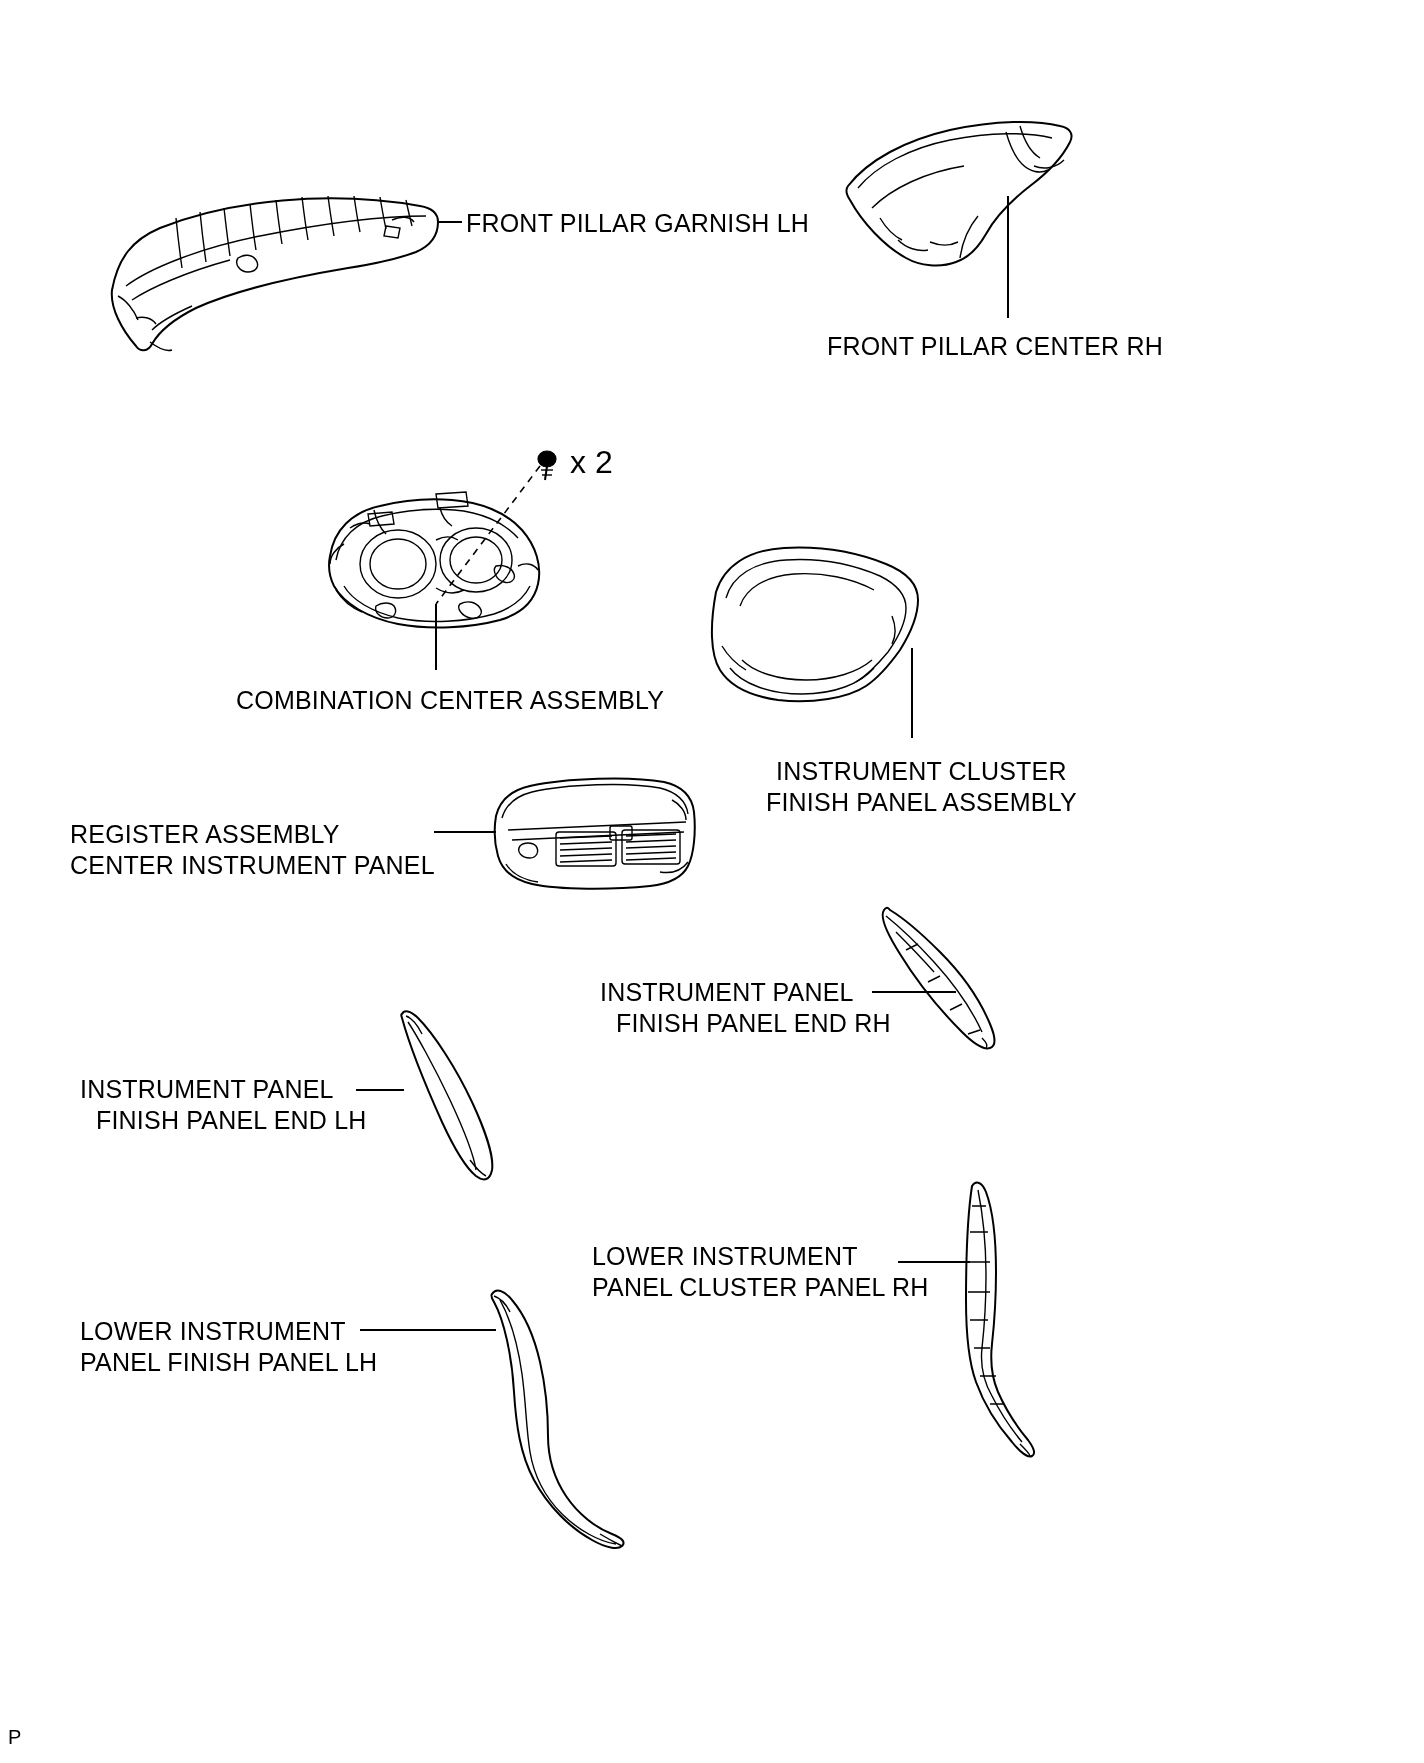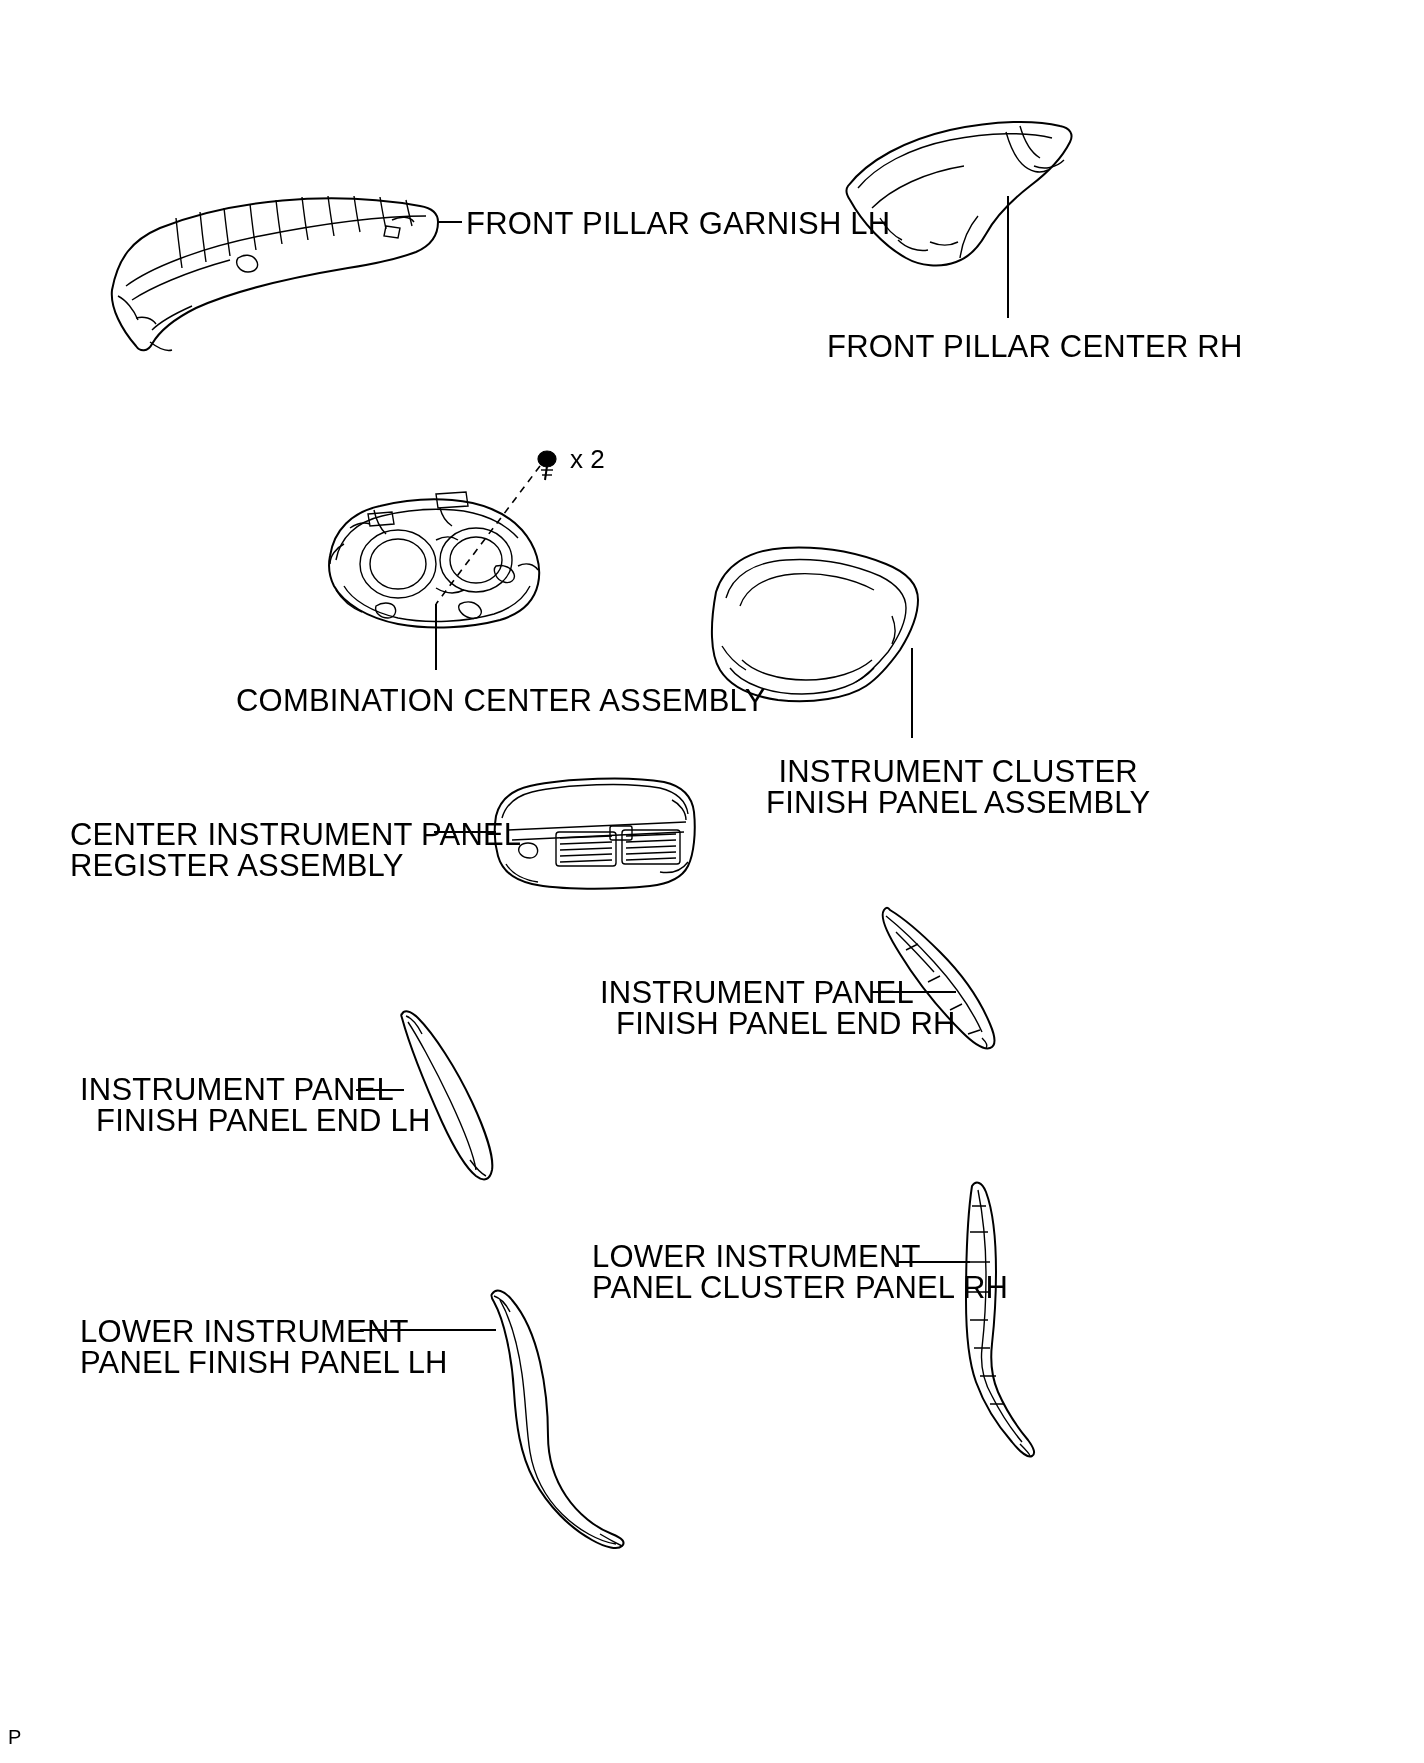--- a/index.html
+++ b/index.html
@@ -18,30 +18,30 @@
   #diagram {
     position: absolute;
     left: 0;
     top: 0;
     width: 1424px;
     height: 1763px;
   }
   .label {
     position: absolute;
     font-family: "Liberation Sans", sans-serif;
-    font-size: 31px;
+    font-size: 25px;
     line-height: 31px;
     color: #000000;
     white-space: pre;
     letter-spacing: 0.2px;
   }
   .qty {
     position: absolute;
     font-family: "Liberation Sans", sans-serif;
-    font-size: 26px;
+    font-size: 32px;
     color: #000000;
     white-space: pre;
   }
   .corner-mark {
     position: absolute;
     font-family: "Liberation Sans", sans-serif;
     font-size: 20px;
     color: #000000;
   }
   svg.art { position: absolute; left: 0; top: 0; overflow: visible; }
@@ -227,22 +227,22 @@
   <div class="qty" style="left:570px; top:444px;">x 2</div>
 
   <div class="label" style="left:236px; top:685px;">COMBINATION CENTER ASSEMBLY</div>
 
   <div style="position:absolute; left:766px; top:756px;">
     <div class="label" style="position:relative; left:0; top:0;text-align:center;">INSTRUMENT CLUSTER</div>
     <div class="label" style="position:relative; left:0; top:0;">FINISH PANEL ASSEMBLY</div>
   </div>
 
   <div style="position:absolute; left:70px; top:819px;">
+    <div class="label" style="position:relative; left:0; top:0;">REGISTER ASSEMBLY</div>
     <div class="label" style="position:relative; left:0; top:0;">CENTER INSTRUMENT PANEL</div>
-    <div class="label" style="position:relative; left:0; top:0;">REGISTER ASSEMBLY</div>
   </div>
 
   <div style="position:absolute; left:600px; top:977px;">
     <div class="label" style="position:relative; left:0; top:0;">INSTRUMENT PANEL</div>
     <div class="label" style="position:relative; left:16px; top:0;">FINISH PANEL END RH</div>
   </div>
 
   <div style="position:absolute; left:80px; top:1074px;">
     <div class="label" style="position:relative; left:0; top:0;">INSTRUMENT PANEL</div>
     <div class="label" style="position:relative; left:0; top:0;margin-left:16px;">FINISH PANEL END LH</div>

